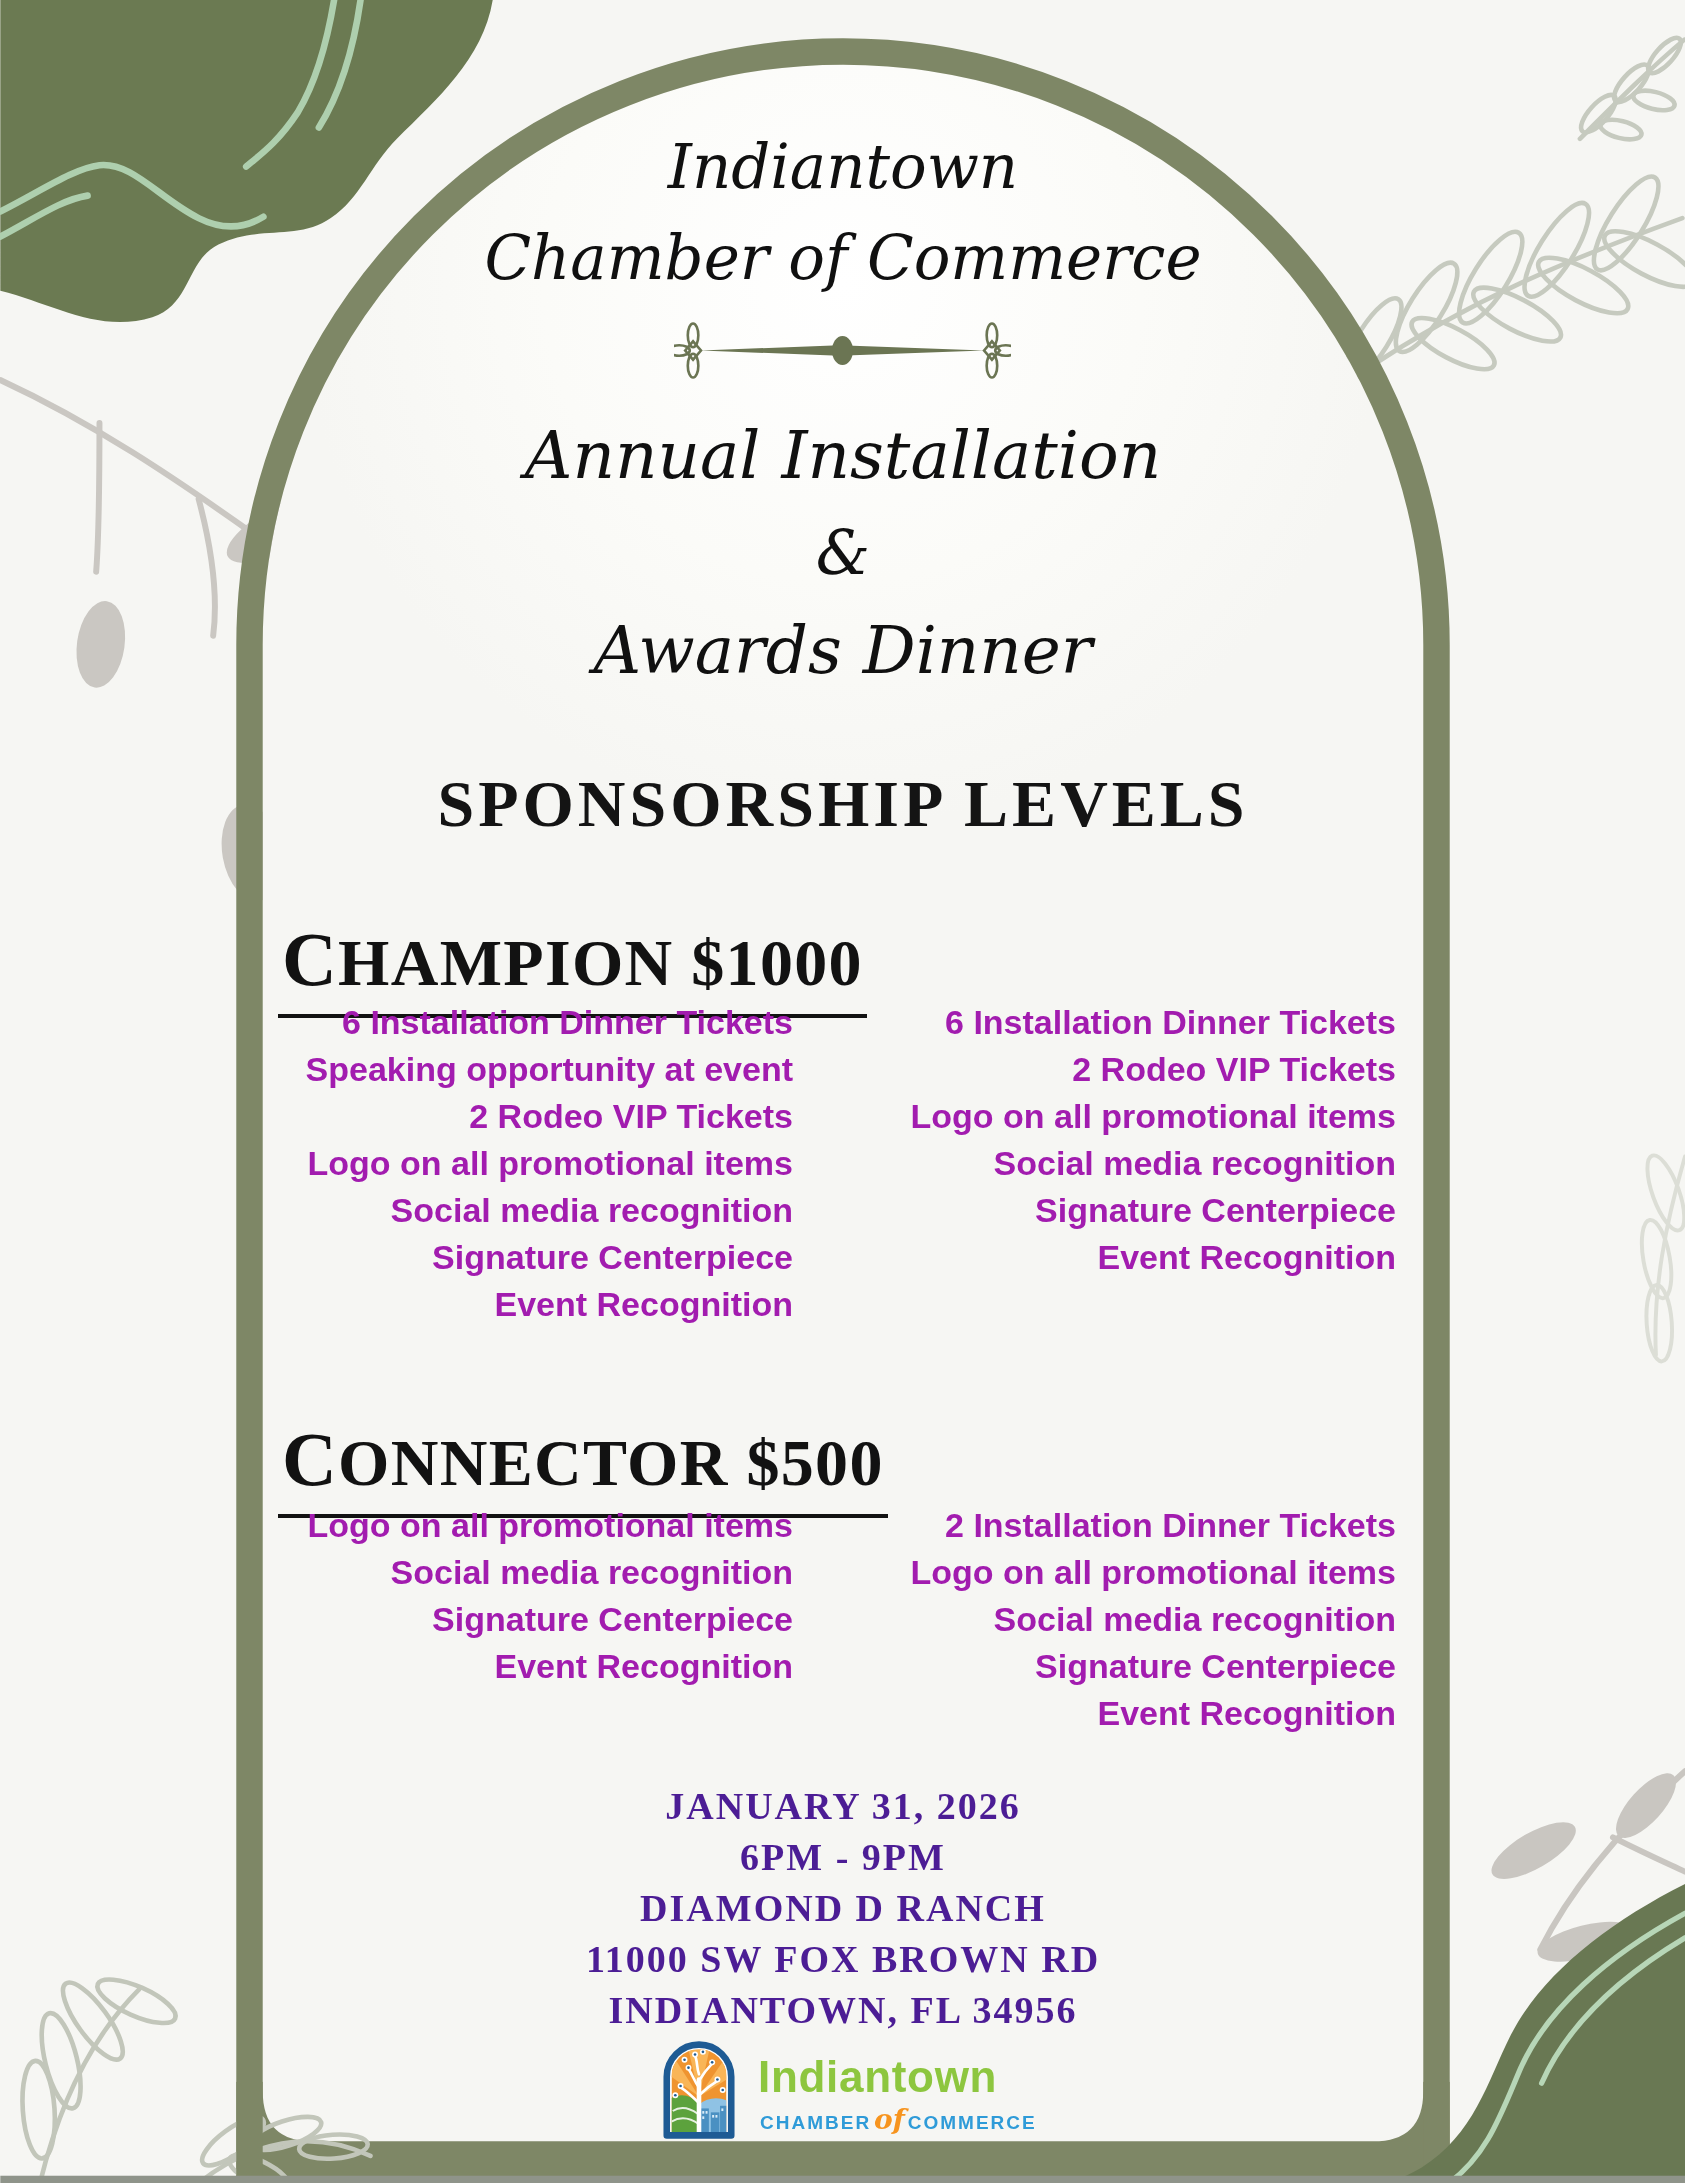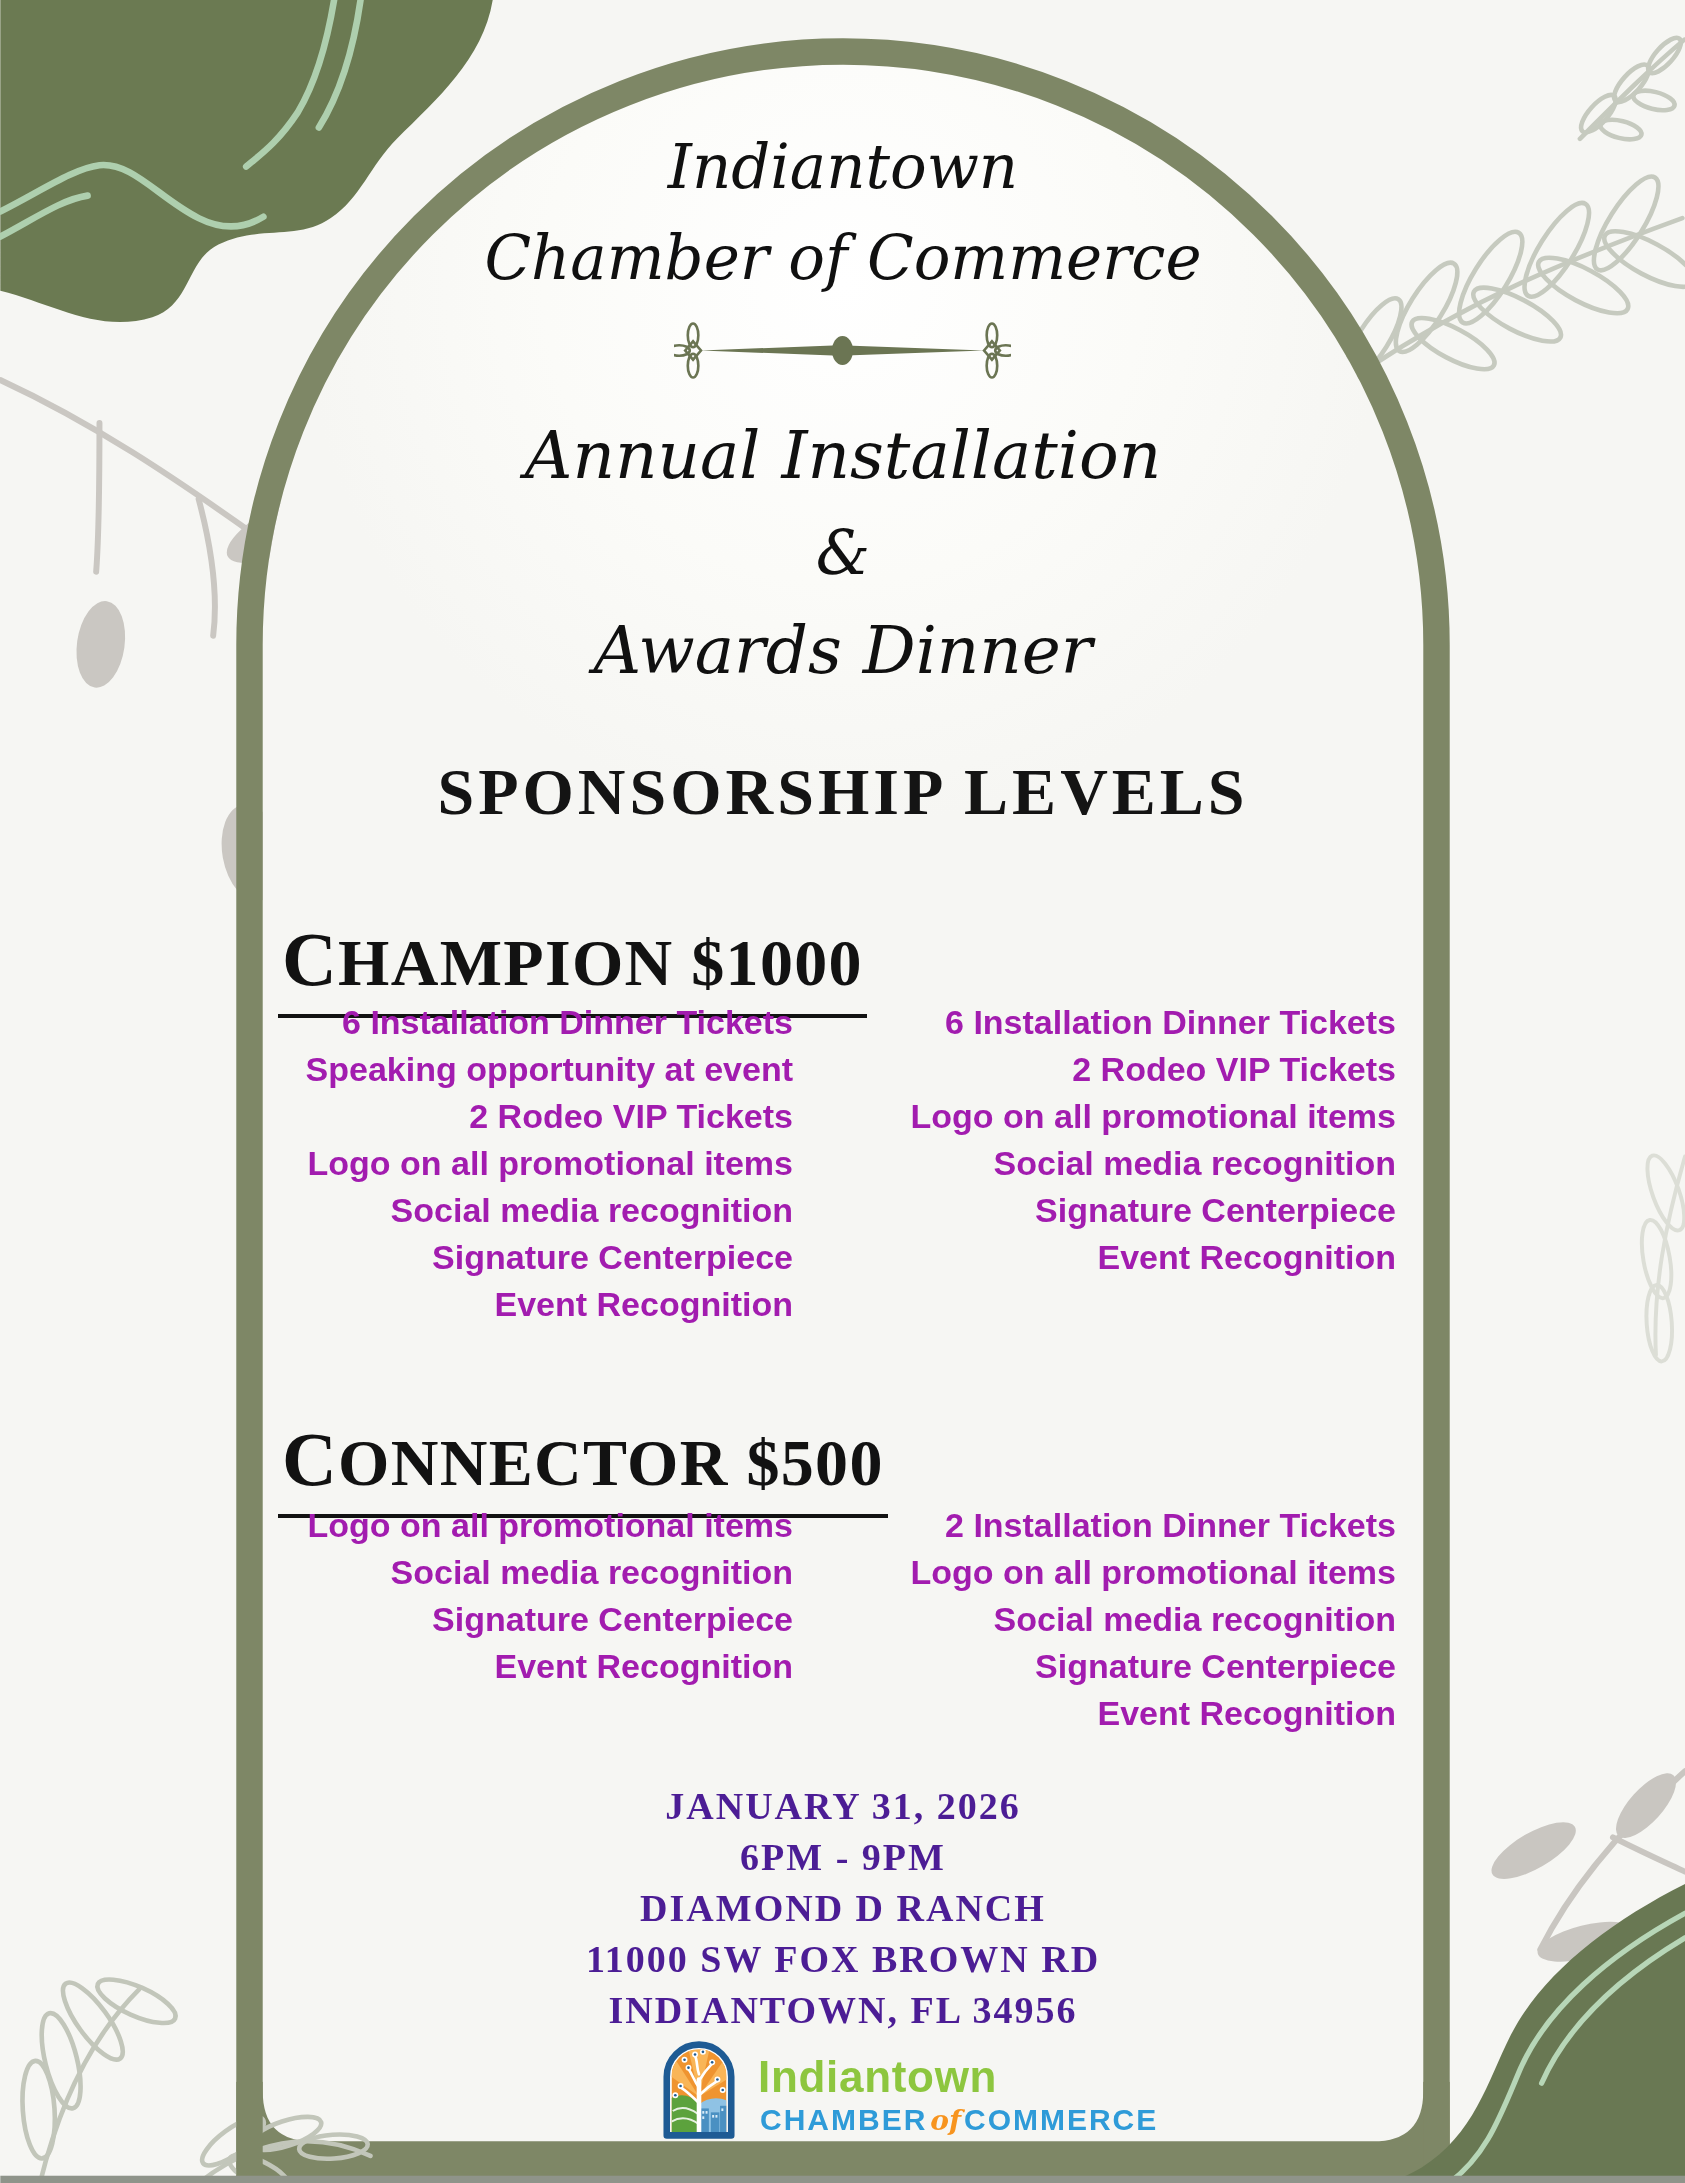--- a/index.html
+++ b/index.html
@@ -6,33 +6,33 @@
   #page{position:relative;width:1686px;height:2183px;background:#f6f6f3;overflow:hidden;
         font-family:"Liberation Sans",sans-serif;color:#0e0e0e;padding-left:19px;}
   #decor{position:absolute;left:0;top:0;width:1686px;height:2183px;}
   .abs{position:absolute;}
   .center{left:236px;width:1214px;text-align:center;}
   .script{font-family:"DejaVu Serif",serif;font-style:italic;font-weight:400;color:#101010;}
   .org-line{font-size:61px;line-height:1.15;}
   .title-line{font-size:66px;line-height:1.15;}
   .amp{font-size:61px;}
   .sponsorship{font-family:"Liberation Serif",serif;font-weight:700;font-size:66px;
-               letter-spacing:4px;color:#141414;}
+               letter-spacing:4px;color:#141414;margin-top:12px;}
   .tier-head{width:483px;text-align:center;}
   .tier-name{display:inline-block;font-family:"Liberation Serif",serif;font-weight:700;
              font-size:66px;letter-spacing:1.3px;color:#121212;border-bottom:4.6px solid #121212;
              padding:0 4px 10.6px 4px;white-space:nowrap;}
   .tier-name::first-letter{font-size:1.15em;}
   .benefits{width:502px;font-size:34px;font-weight:700;line-height:47px;color:#a21caf;
             text-align:right;}
   .benefit{white-space:nowrap;}
   .contact{font-family:"Liberation Serif",serif;font-weight:700;font-size:38px;
            letter-spacing:2px;line-height:51px;color:#4c1d95;}
   .logo-name{font-size:44px;font-weight:700;letter-spacing:0.7px;}
-  .logo-sub{font-size:30px;font-weight:700;letter-spacing:2px;}
+  .logo-sub{font-size:19px;font-weight:700;letter-spacing:2px;}
   .logo-of{font-family:"DejaVu Serif",serif;font-style:italic;font-weight:700;
            font-size:28px;letter-spacing:0;}
 </style>
 </head>
 <body>
 
 <div id="page">
 
   <svg id="decor" viewBox="0 0 2550 3303" xmlns="http://www.w3.org/2000/svg">
     <defs>

